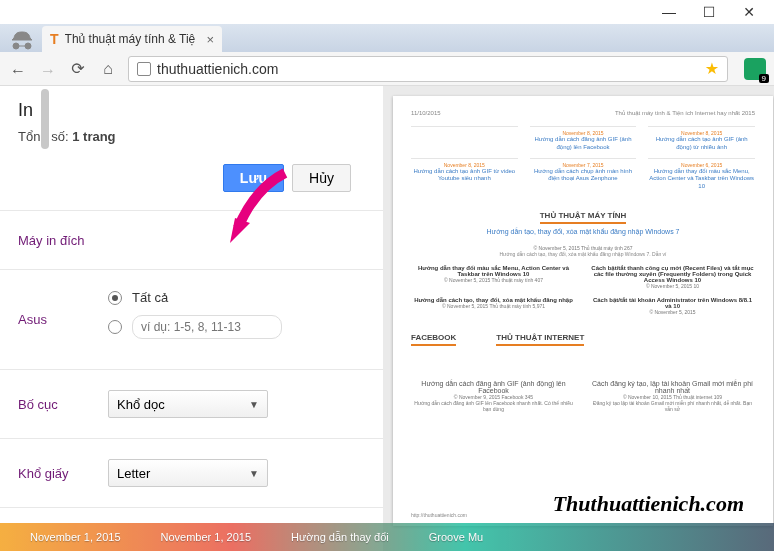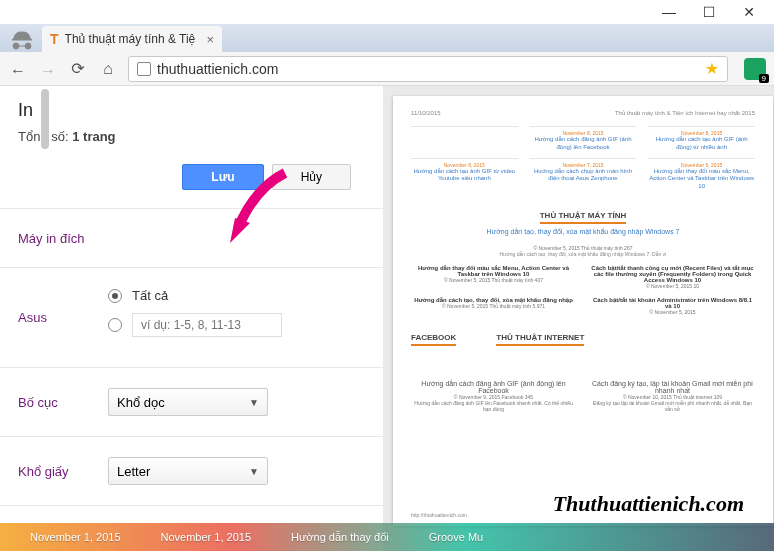--- a/index.html
+++ b/index.html
@@ -28,36 +28,36 @@
 .ext { width: 22px; height: 22px; background: #1aa260; border-radius: 4px; position: relative; margin-left:6px; }
 .ext::after { content:"9"; position:absolute; bottom:-3px; right:-3px; background:#000; color:#fff; font-size:8px; padding:0 3px; border-radius:2px; }
 
 
 .content { display: flex; height: calc(551px - 24px - 28px - 34px); }
 .printpanel { width: 383px; padding: 14px 18px; position: relative; }
 .print-heading { font-size: 18px; font-weight: 300; color: #222; margin-bottom: 8px; }
 .total { font-size: 13px; color: #444; margin-bottom: 20px; }
 .total strong { font-weight: bold; }
 .btns { display: flex; justify-content: flex-end; gap: 8px; margin-bottom: 18px; padding-right: 14px; }
-.btn { padding: 5px 28px; font-size: 12px; border-radius: 2px; border: 1px solid #ccc; background: #f5f5f5; cursor: pointer; }
+.btn { padding: 5px 16px; font-size: 14px; border-radius: 2px; border: 1px solid #ccc; background: #f5f5f5; cursor: pointer; }
 .btn.primary { background: #4d90fe; border-color: #3079ed; color: #fff; font-weight: bold; }
 
 .sep { height: 1px; background: #e8e8e8; margin: 12px -18px; }
 .row { display: flex; align-items: center; min-height: 34px; padding: 8px 0; }
 .row-label { width: 90px; font-size: 13px; color: #701a75; }
 .row-body { flex: 1; }
 .dest-line { display: flex; align-items: center; gap: 10px; font-size: 13px; color: #333; margin-bottom: 10px; }
 .doc-icon { width: 20px; height: 24px; border: 1px solid #bbb; border-radius: 2px; background: #fff; position: relative; }
 .doc-icon::after { content:""; position:absolute; top:0; right:0; width:6px; height:6px; background:#eee; border-left:1px solid #bbb; border-bottom:1px solid #bbb; }
 .change-btn { padding: 4px 10px; font-size: 12px; border: 1px solid #ccc; border-radius: 2px; background: #f5f5f5; cursor: pointer; }
 
 .radiorow { display: flex; align-items: center; gap: 10px; font-size: 13px; color: #333; margin-bottom: 10px; }
 .radio { width: 14px; height: 14px; border: 1px solid #888; border-radius: 50%; display:flex; align-items:center; justify-content:center; cursor:pointer; }
 .radio.on::after { content:""; width:6px; height:6px; background:#555; border-radius:50%; }
-.range-input { width: 150px; height: 24px; border: 1px solid #ddd; border-radius: 0; padding: 0 8px; font-size: 12px; color: #aaa; background: #fff; }
+.range-input { width: 150px; height: 24px; border: 1px solid #ddd; border-radius: 10px; padding: 0 8px; font-size: 12px; color: #aaa; background: #fff; }
 
 .dropdown { width: 160px; height: 28px; border: 1px solid #ccc; border-radius: 2px; padding: 0 8px; display: flex; align-items: center; justify-content: space-between; font-size: 13px; background: linear-gradient(#fff,#f0f0f0); cursor: pointer; }
 .caret { font-size: 10px; color: #555; }
 
 
 .arrow { position: absolute; top: 82px; left: 230px; width: 60px; height: 80px; pointer-events:none; }
 
 
 .preview { flex: 1; background: #eaeaea; padding: 10px 18px 10px 10px; position: relative; overflow: hidden; }
 .page { background: #fff; width: 380px; height: 430px; box-shadow: 0 1px 3px rgba(0,0,0,.3); padding: 14px 18px; font-size: 7px; color: #444; position: relative; text-align: center; }

